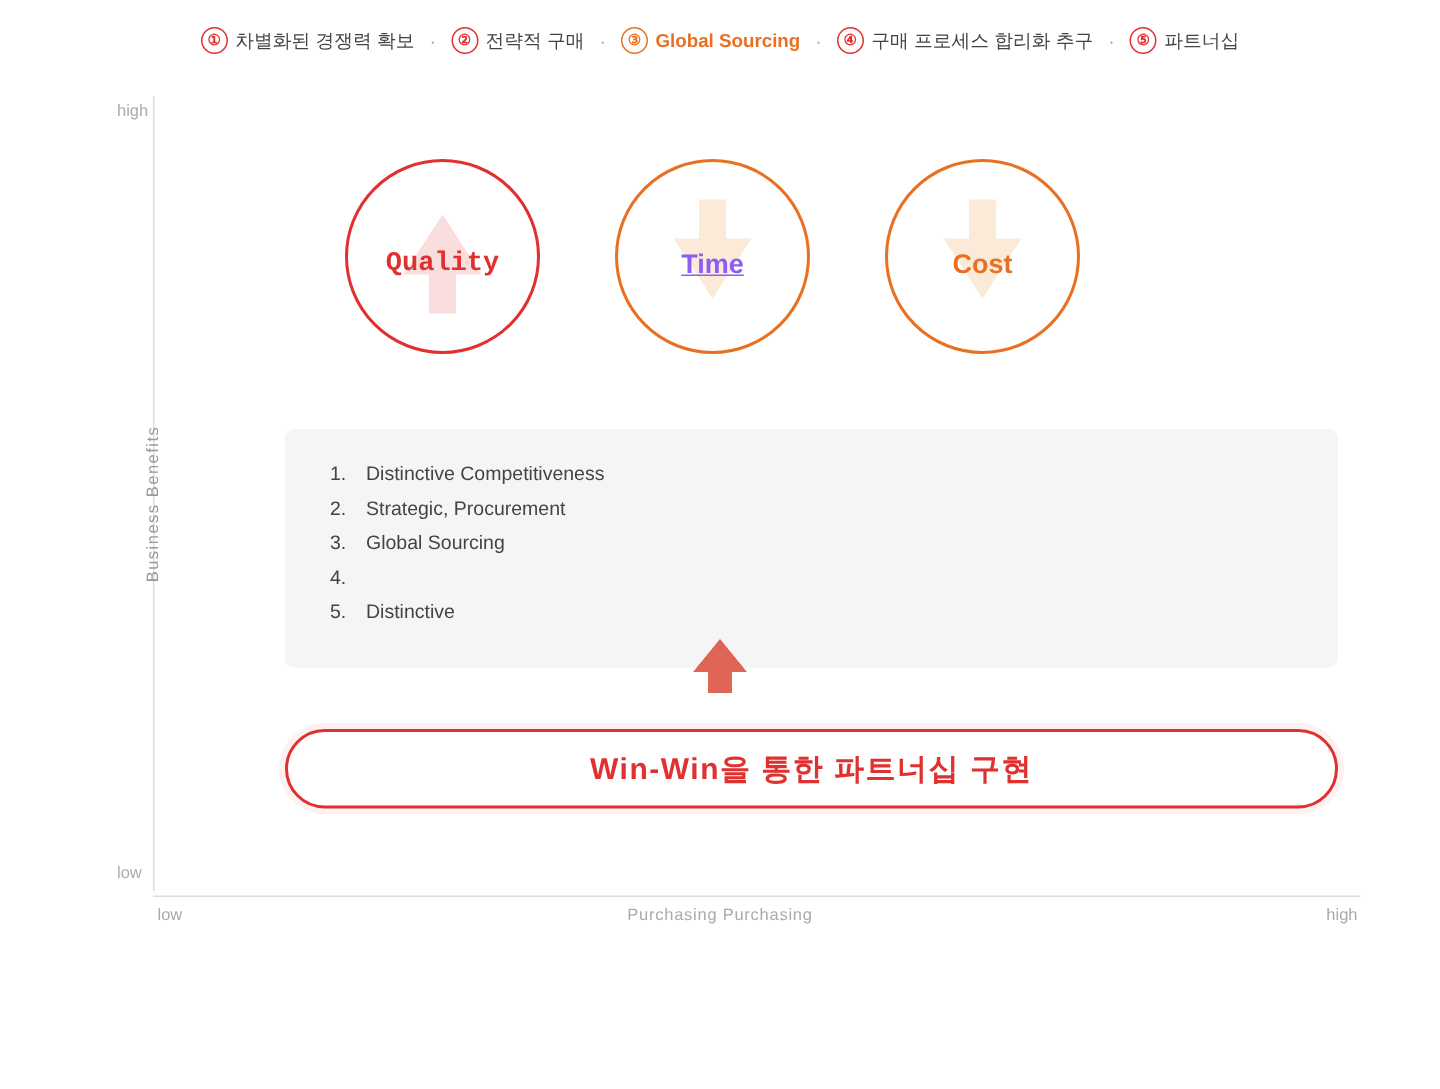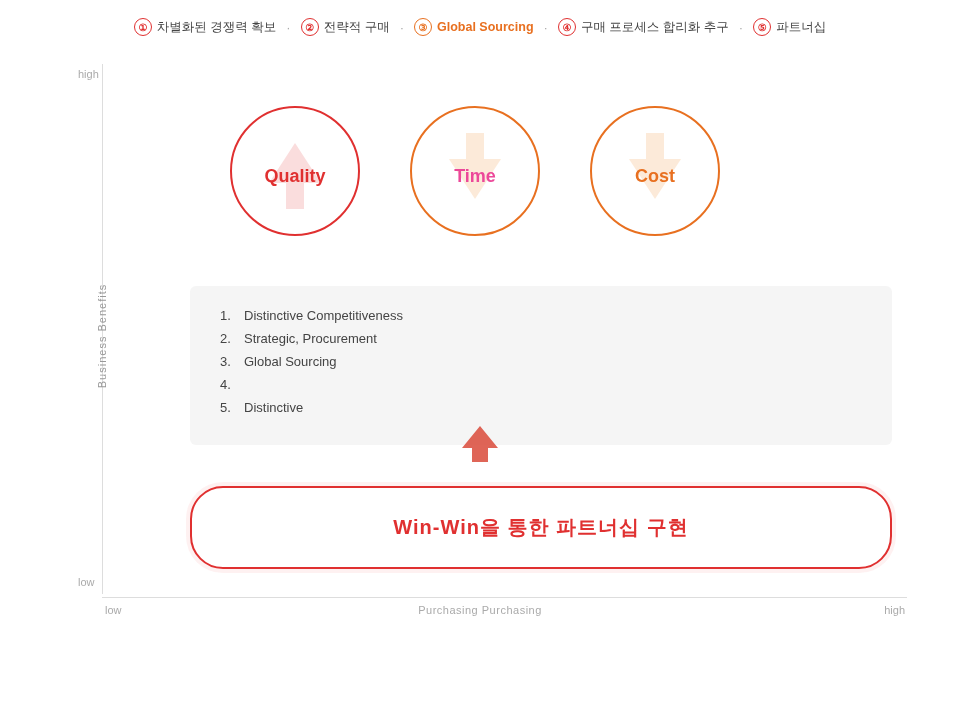--- a/index.html
+++ b/index.html
@@ -157,39 +157,40 @@
       display: flex;
       flex-direction: column;
       align-items: center;
       justify-content: center;
       position: relative;
     }
 
     .circle-quality {
       border: 2.5px solid #e03030;
       background: rgba(255,255,255,0.8);
+      font-family: Liberation Mono, monospace;
     }
     .circle-time {
       border: 2.5px solid #e87020;
       background: rgba(255,255,255,0.8);
     }
     .circle-cost {
       border: 2.5px solid #e87020;
       background: rgba(255,255,255,0.8);
     }
 
     .circle-label {
       font-size: 18px;
       font-weight: bold;
       margin-top: 10px;
       position: relative;
       z-index: 2;
     }
     .label-quality { color: #e03030; }
-    .label-time { color: #ec4899; }
+    .label-time { color: #8b5cf6; text-decoration: underline; }
     .label-cost { color: #e87020; }
 
     
     .info-box {
       position: absolute;
       left: 140px;
       top: 240px;
       right: 18px;
       background: #f5f5f5;
       border-radius: 6px;
@@ -218,21 +219,21 @@
       transform: translateX(-50%);
       top: 380px;
     }
 
     
     .winwin-btn {
       position: absolute;
       left: 140px;
       right: 18px;
       top: 440px;
-      height: 83px;
+      height: 53px;
       border-radius: 33px;
       border: 2px solid #e03030;
       background: white;
       display: flex;
       align-items: center;
       justify-content: center;
       font-size: 20px;
       font-weight: bold;
       color: #e03030;
       letter-spacing: 1px;

